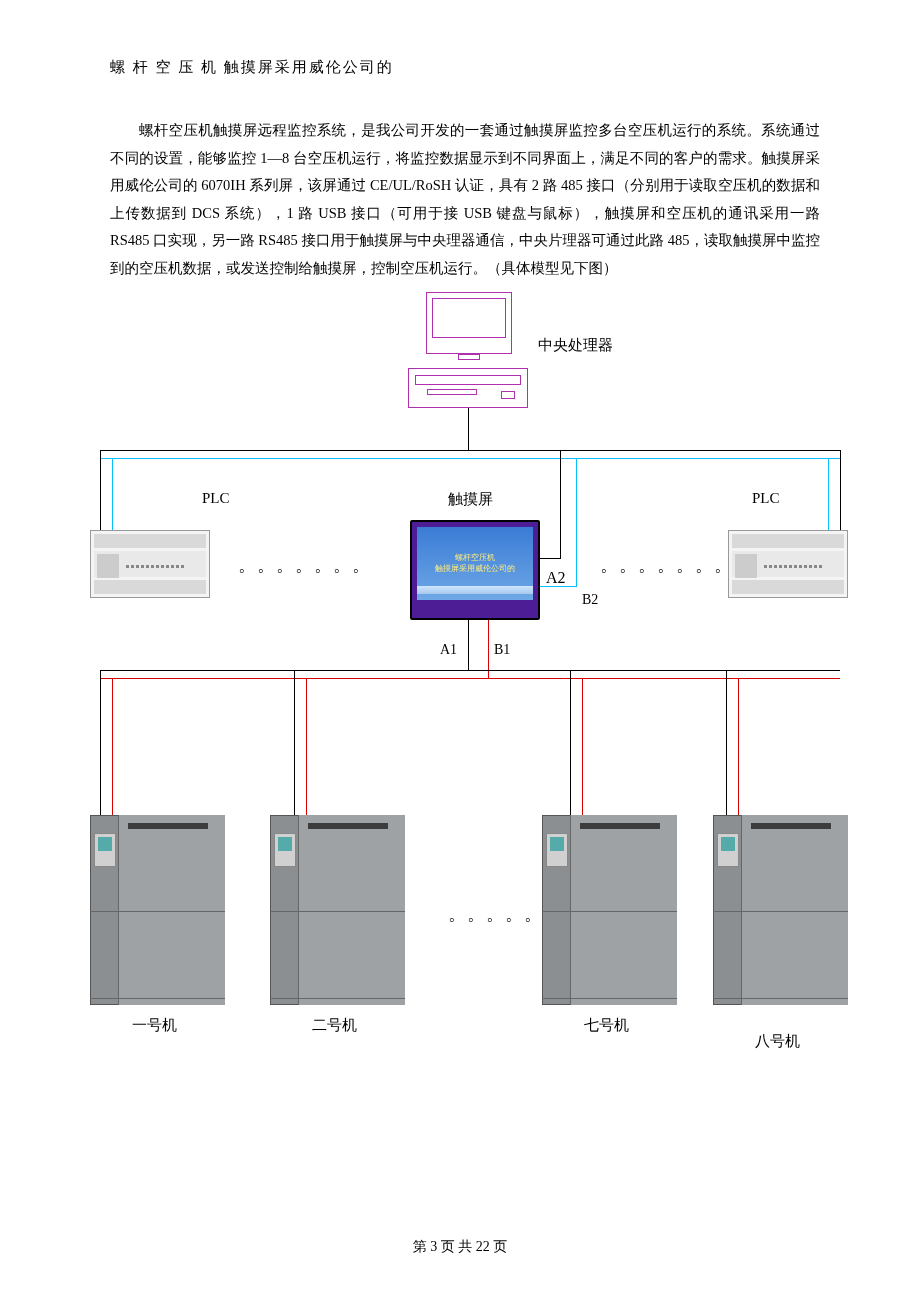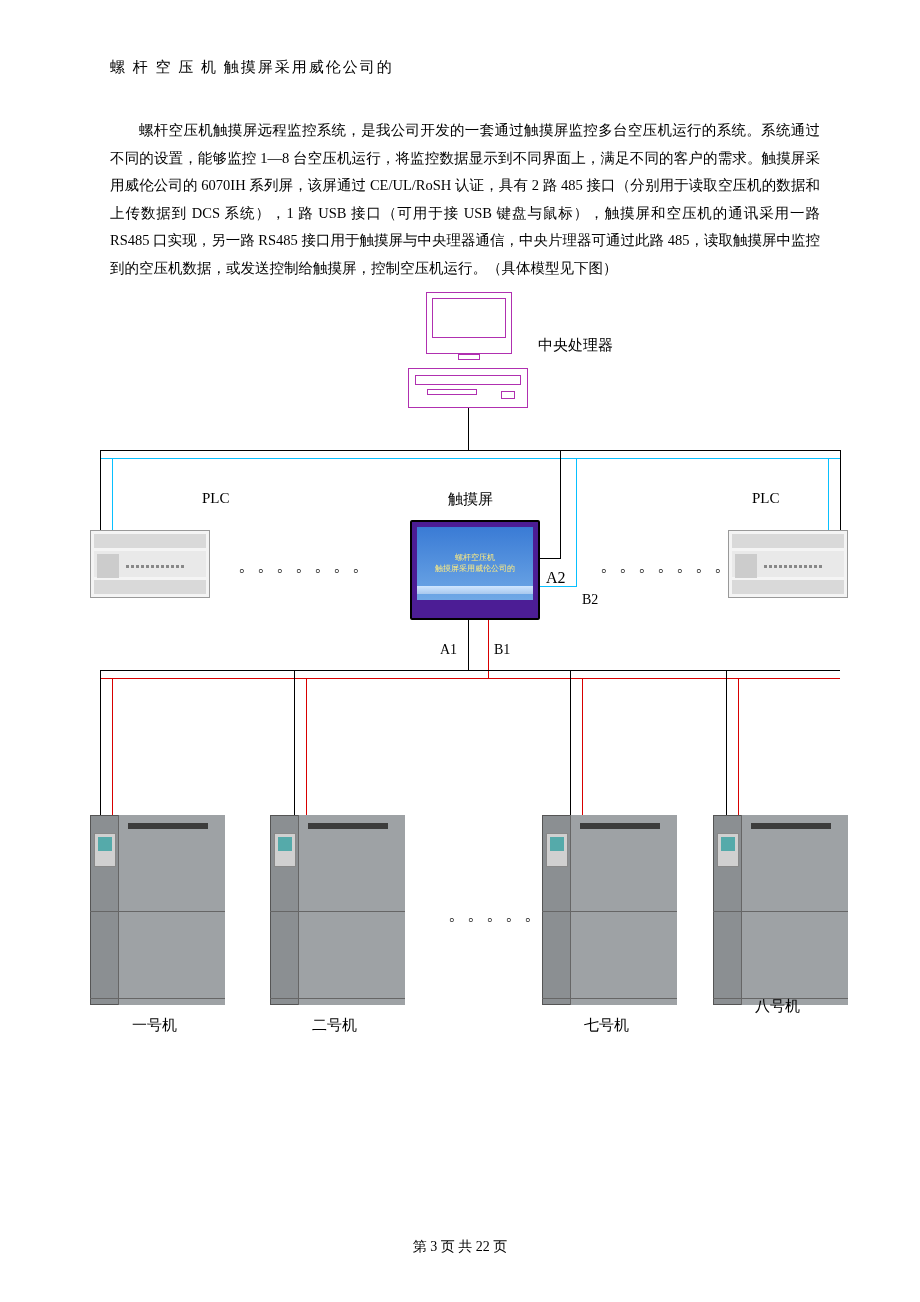--- a/index.html
+++ b/index.html
@@ -185,18 +185,18 @@
         <div class="unit-door"></div>
         <div class="unit-vent"></div>
         <div class="unit-panel"></div>
       <div class="unit-line" style="top:96px;"></div>
         <div class="unit-line" style="bottom:6px;"></div>
     </div>
 
     <div class="label" style="left:42px; top:726px;text-align:center;">一号机</div>
     <div class="label" style="left:222px;top:726px;">二号机</div>
     <div class="label" style="left:494px;top:726px;">七号机</div>
-    <div class="label" style="left:665px;top:707px;">八号机</div>
+    <div class="label" style="left:665px;top:742px;">八号机</div>
 
   </div>
 </div>
 
 <div class="footer">第 3 页 共 22 页</div>
 
 </body></html>

